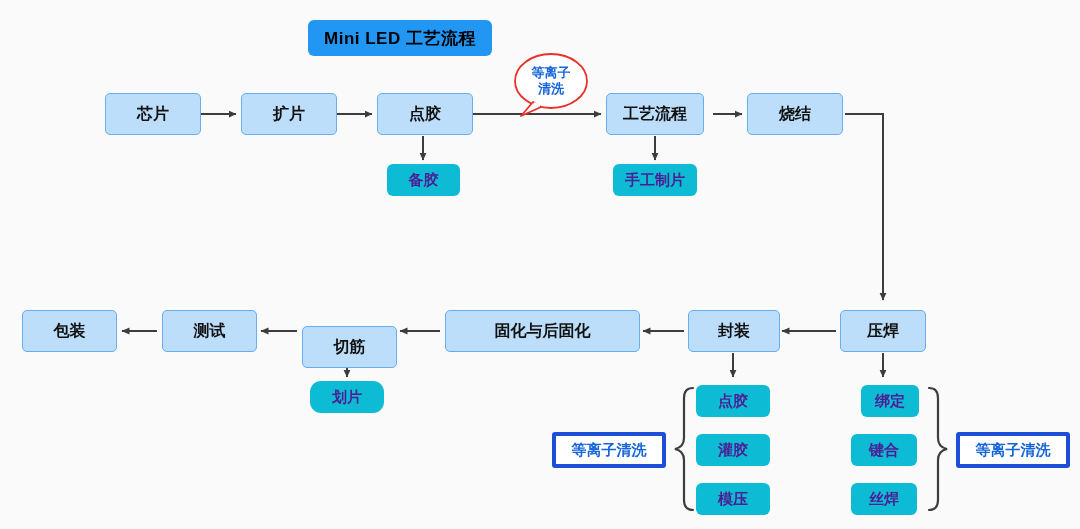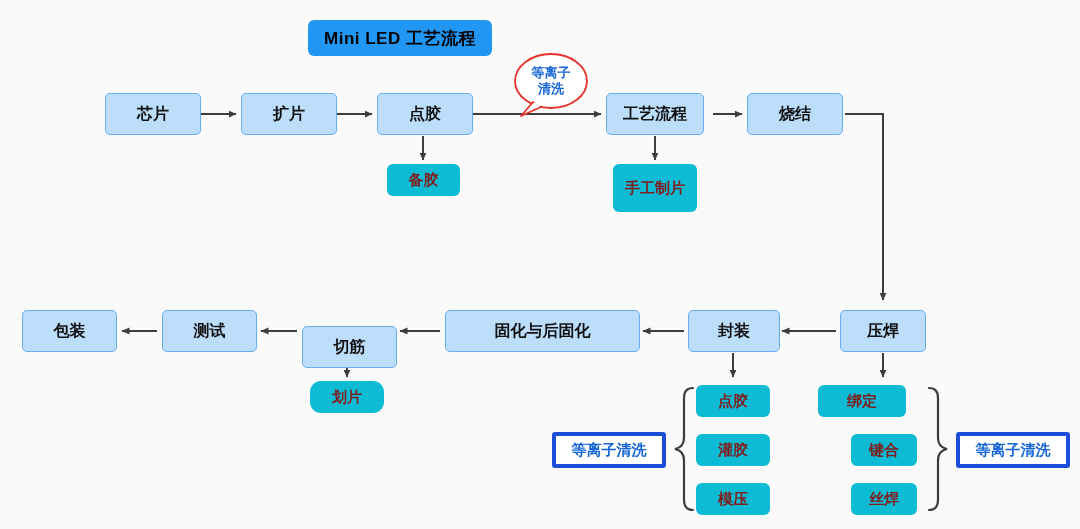--- a/index.html
+++ b/index.html
@@ -57,21 +57,21 @@
   }
 
   
   .sub {
     position: absolute;
     display: flex;
     align-items: center;
     justify-content: center;
     background: #0dbcd4;
     border-radius: 6px;
-    color: #7f1d1d;
+    color: #4c1d95;
     font-weight: bold;
     font-size: 15px;
     white-space: nowrap;
     box-sizing: border-box;
   }
 
   
   .tag-red {
     position: absolute;
     display: flex;
@@ -175,34 +175,34 @@
     </div>
   </div>
 
   <div class="node" style="left:105px; top:93px; width:96px; height:42px;">芯片</div>
   <div class="node" style="left:241px; top:93px; width:96px; height:42px;">扩片</div>
   <div class="node" style="left:377px; top:93px; width:96px; height:42px;">点胶</div>
   <div class="node" style="left:606px; top:93px; width:98px; height:42px;">工艺流程</div>
   <div class="node" style="left:747px; top:93px; width:96px; height:42px;">烧结</div>
 
   <div class="sub" style="left:387px; top:164px; width:73px; height:32px;">备胶</div>
-  <div class="sub" style="left:613px; top:164px; width:84px; height:48px;">手工制片</div>
+  <div class="sub" style="left:613px; top:164px; width:84px; height:32px;">手工制片</div>
 
   <div class="node" style="left:22px; top:310px; width:95px; height:42px;">包装</div>
   <div class="node" style="left:162px; top:310px; width:95px; height:42px;">测试</div>
   <div class="node" style="left:302px; top:326px; width:95px; height:42px;font-family:Liberation Mono, monospace;">切筋</div>
   <div class="node" style="left:445px; top:310px; width:195px; height:42px;">固化与后固化</div>
   <div class="node" style="left:688px; top:310px; width:92px; height:42px;">封装</div>
   <div class="node" style="left:840px; top:310px; width:86px; height:42px;">压焊</div>
 
   <div class="sub" style="left:310px; top:381px; width:74px; height:32px;border-radius:11px;">划片</div>
 
   <div class="sub" style="left:696px; top:385px; width:74px; height:32px;">点胶</div>
   <div class="sub" style="left:696px; top:434px; width:74px; height:32px;">灌胶</div>
   <div class="sub" style="left:696px; top:483px; width:74px; height:32px;">模压</div>
   <div class="tag-red" style="left:552px; top:432px; width:114px; height:36px;">等离子清洗</div>
 
-  <div class="sub" style="left:818px; top:385px; width:88px; height:32px;font-family:Liberation Serif, serif;">绑定</div>
+  <div class="sub" style="left:861px; top:385px; width:58px; height:32px;font-family:Liberation Serif, serif;">绑定</div>
   <div class="sub" style="left:851px; top:434px; width:66px; height:32px;">键合</div>
   <div class="sub" style="left:851px; top:483px; width:66px; height:32px;">丝焊</div>
   <div class="tag-red" style="left:956px; top:432px; width:114px; height:36px;">等离子清洗</div>
 
 </div>
 
 </body></html>

